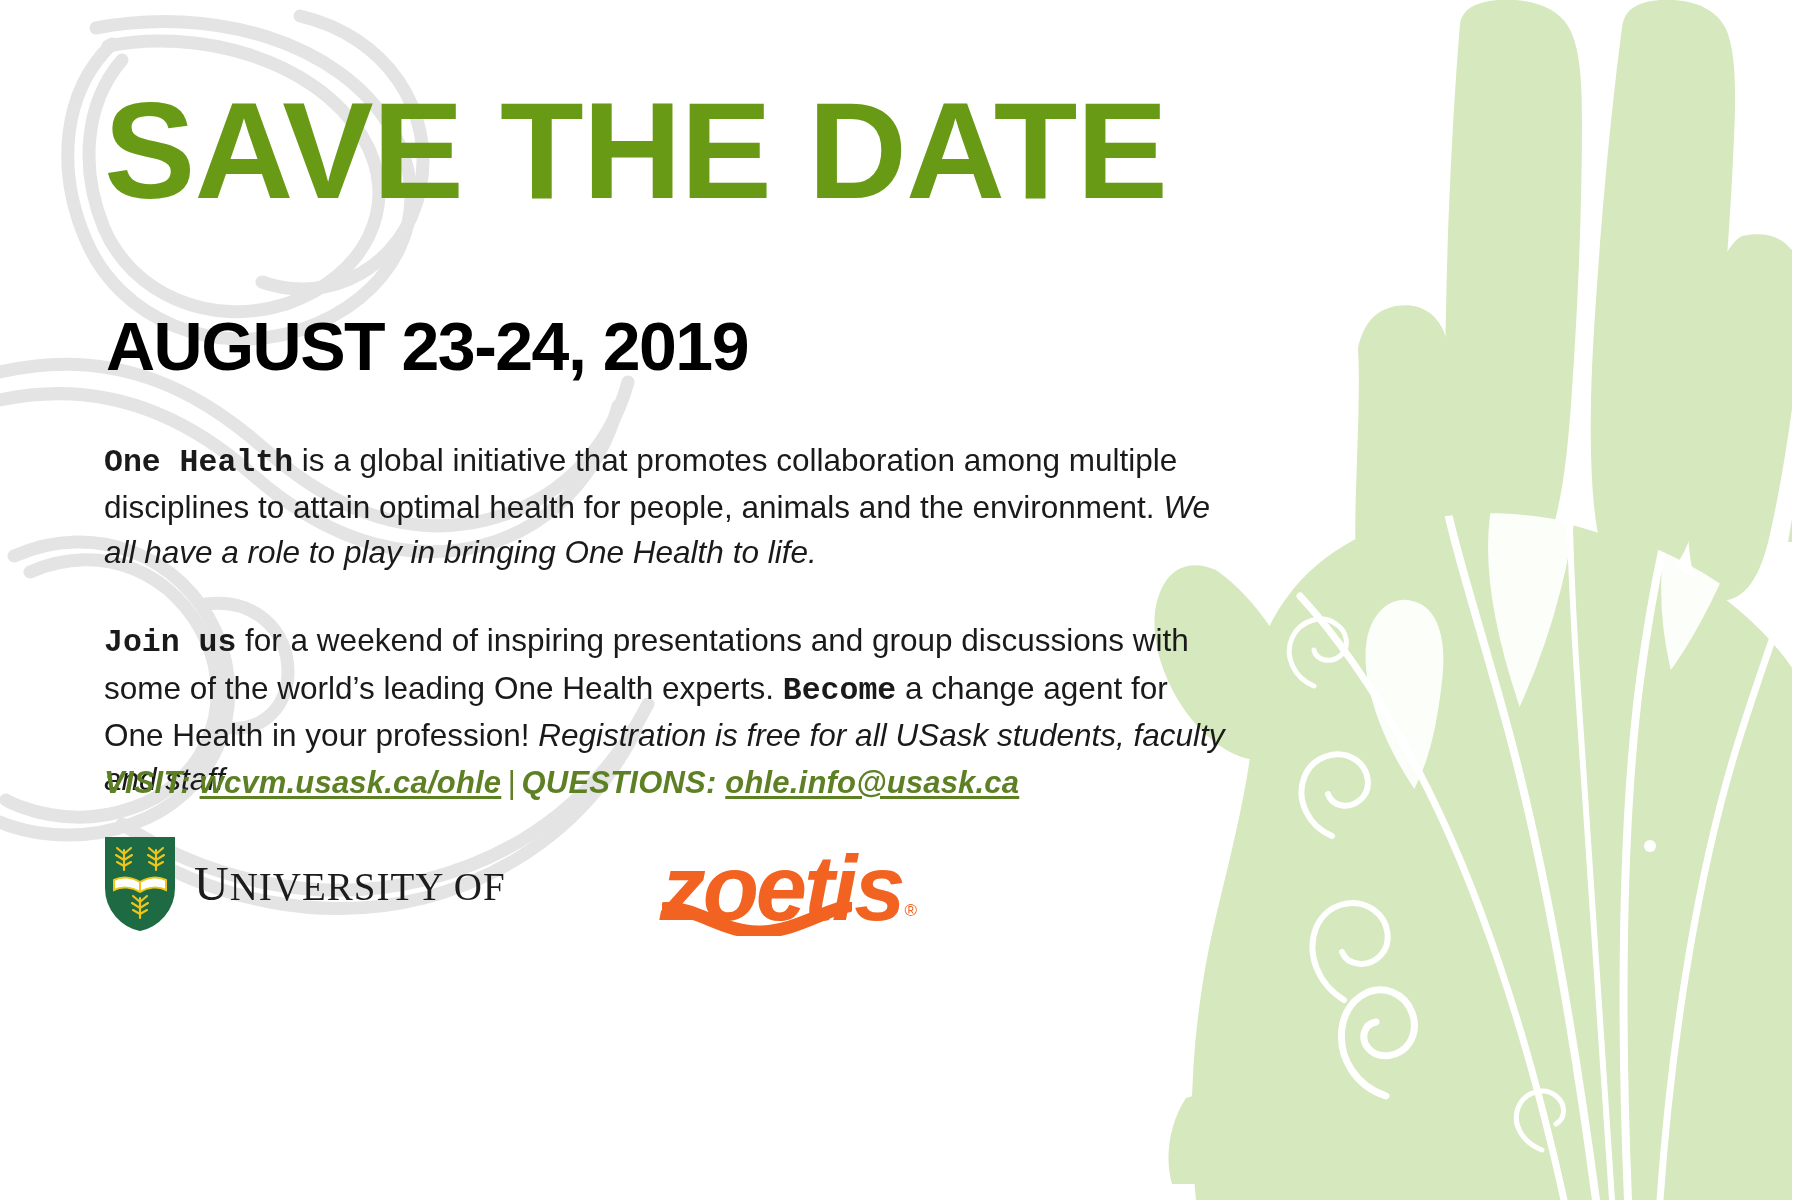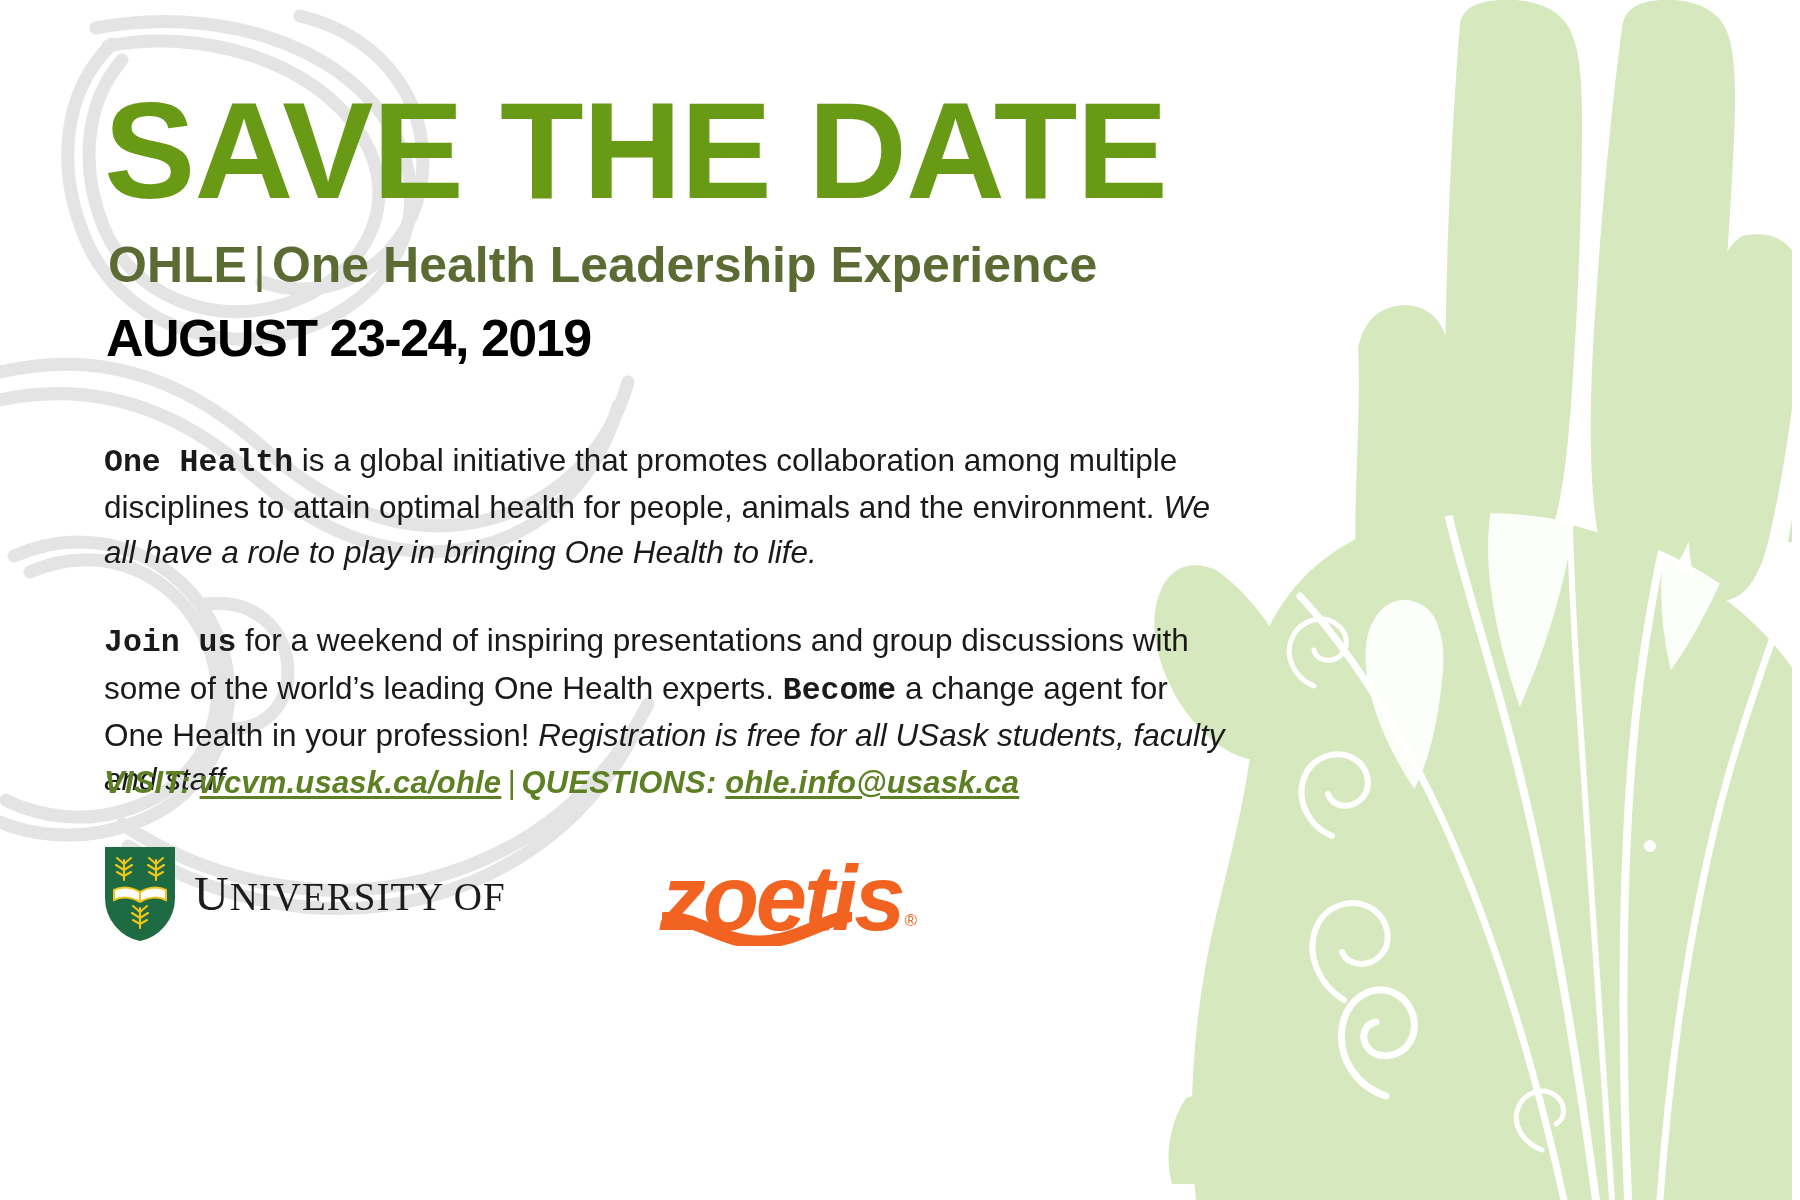--- a/index.html
+++ b/index.html
@@ -64,21 +64,21 @@
   .subtitle .sep {
     font-weight: 300;
     color: #5C6B33;
     padding: 0 6px;
   }
 
   .dateline {
     position: absolute;
     left: 106px;
     top: 312px;
-    font-size: 52px;
+    font-size: 68px;
     line-height: 1.0;
     font-weight: bold;
     letter-spacing: -1.5px;
     color: #000000;
     white-space: nowrap;
   }
 
   .body-block {
     position: absolute;
     left: 104px;
@@ -116,21 +116,21 @@
     color: #5E8024;
   }
 
   
   .logo-row {
     position: absolute;
     left: 104px;
     top: 834px;
     height: 110px;
     display: flex;
-    align-items: flex-end;
+    align-items: flex-start;
   }
 
   .usask-logo {
     display: flex;
     align-items: center;
     gap: 18px;
     height: 100px;
   }
   .usask-shield { width: 72px; height: 96px; display: block; }
   .usask-words {
@@ -299,23 +299,20 @@
 
         <circle cx="1650" cy="846" r="6" fill="#FFFFFF" stroke="none"></circle>
       </g>
     </svg>
   </div>
 
   <div id="content">
 
     <div class="headline">SAVE THE DATE</div>
 
-    <div class="subtitle">
-      <span>OHLE</span><span class="sep">|</span><span>One Health Leadership Experience</span>
-    </div>
 
     <div class="dateline">AUGUST 23-24, 2019</div>
 
     <div class="body-block">
       <p class="para1"><b>One Health</b><span> is a global initiative that promotes collaboration among multiple disciplines to attain optimal health for people, animals and the environment. </span><i>We all have a role to play in bringing One Health to life.</i></p>
 
       <p class="para2"><b>Join us</b><span> for a weekend of inspiring presentations and group discussions with some of the world’s leading One Health experts. </span><b>Become</b><span> a change agent for One Health in your profession! </span><i>Registration is free for all USask students, faculty and staff.</i></p>
     </div>
 
     <div class="contact">

